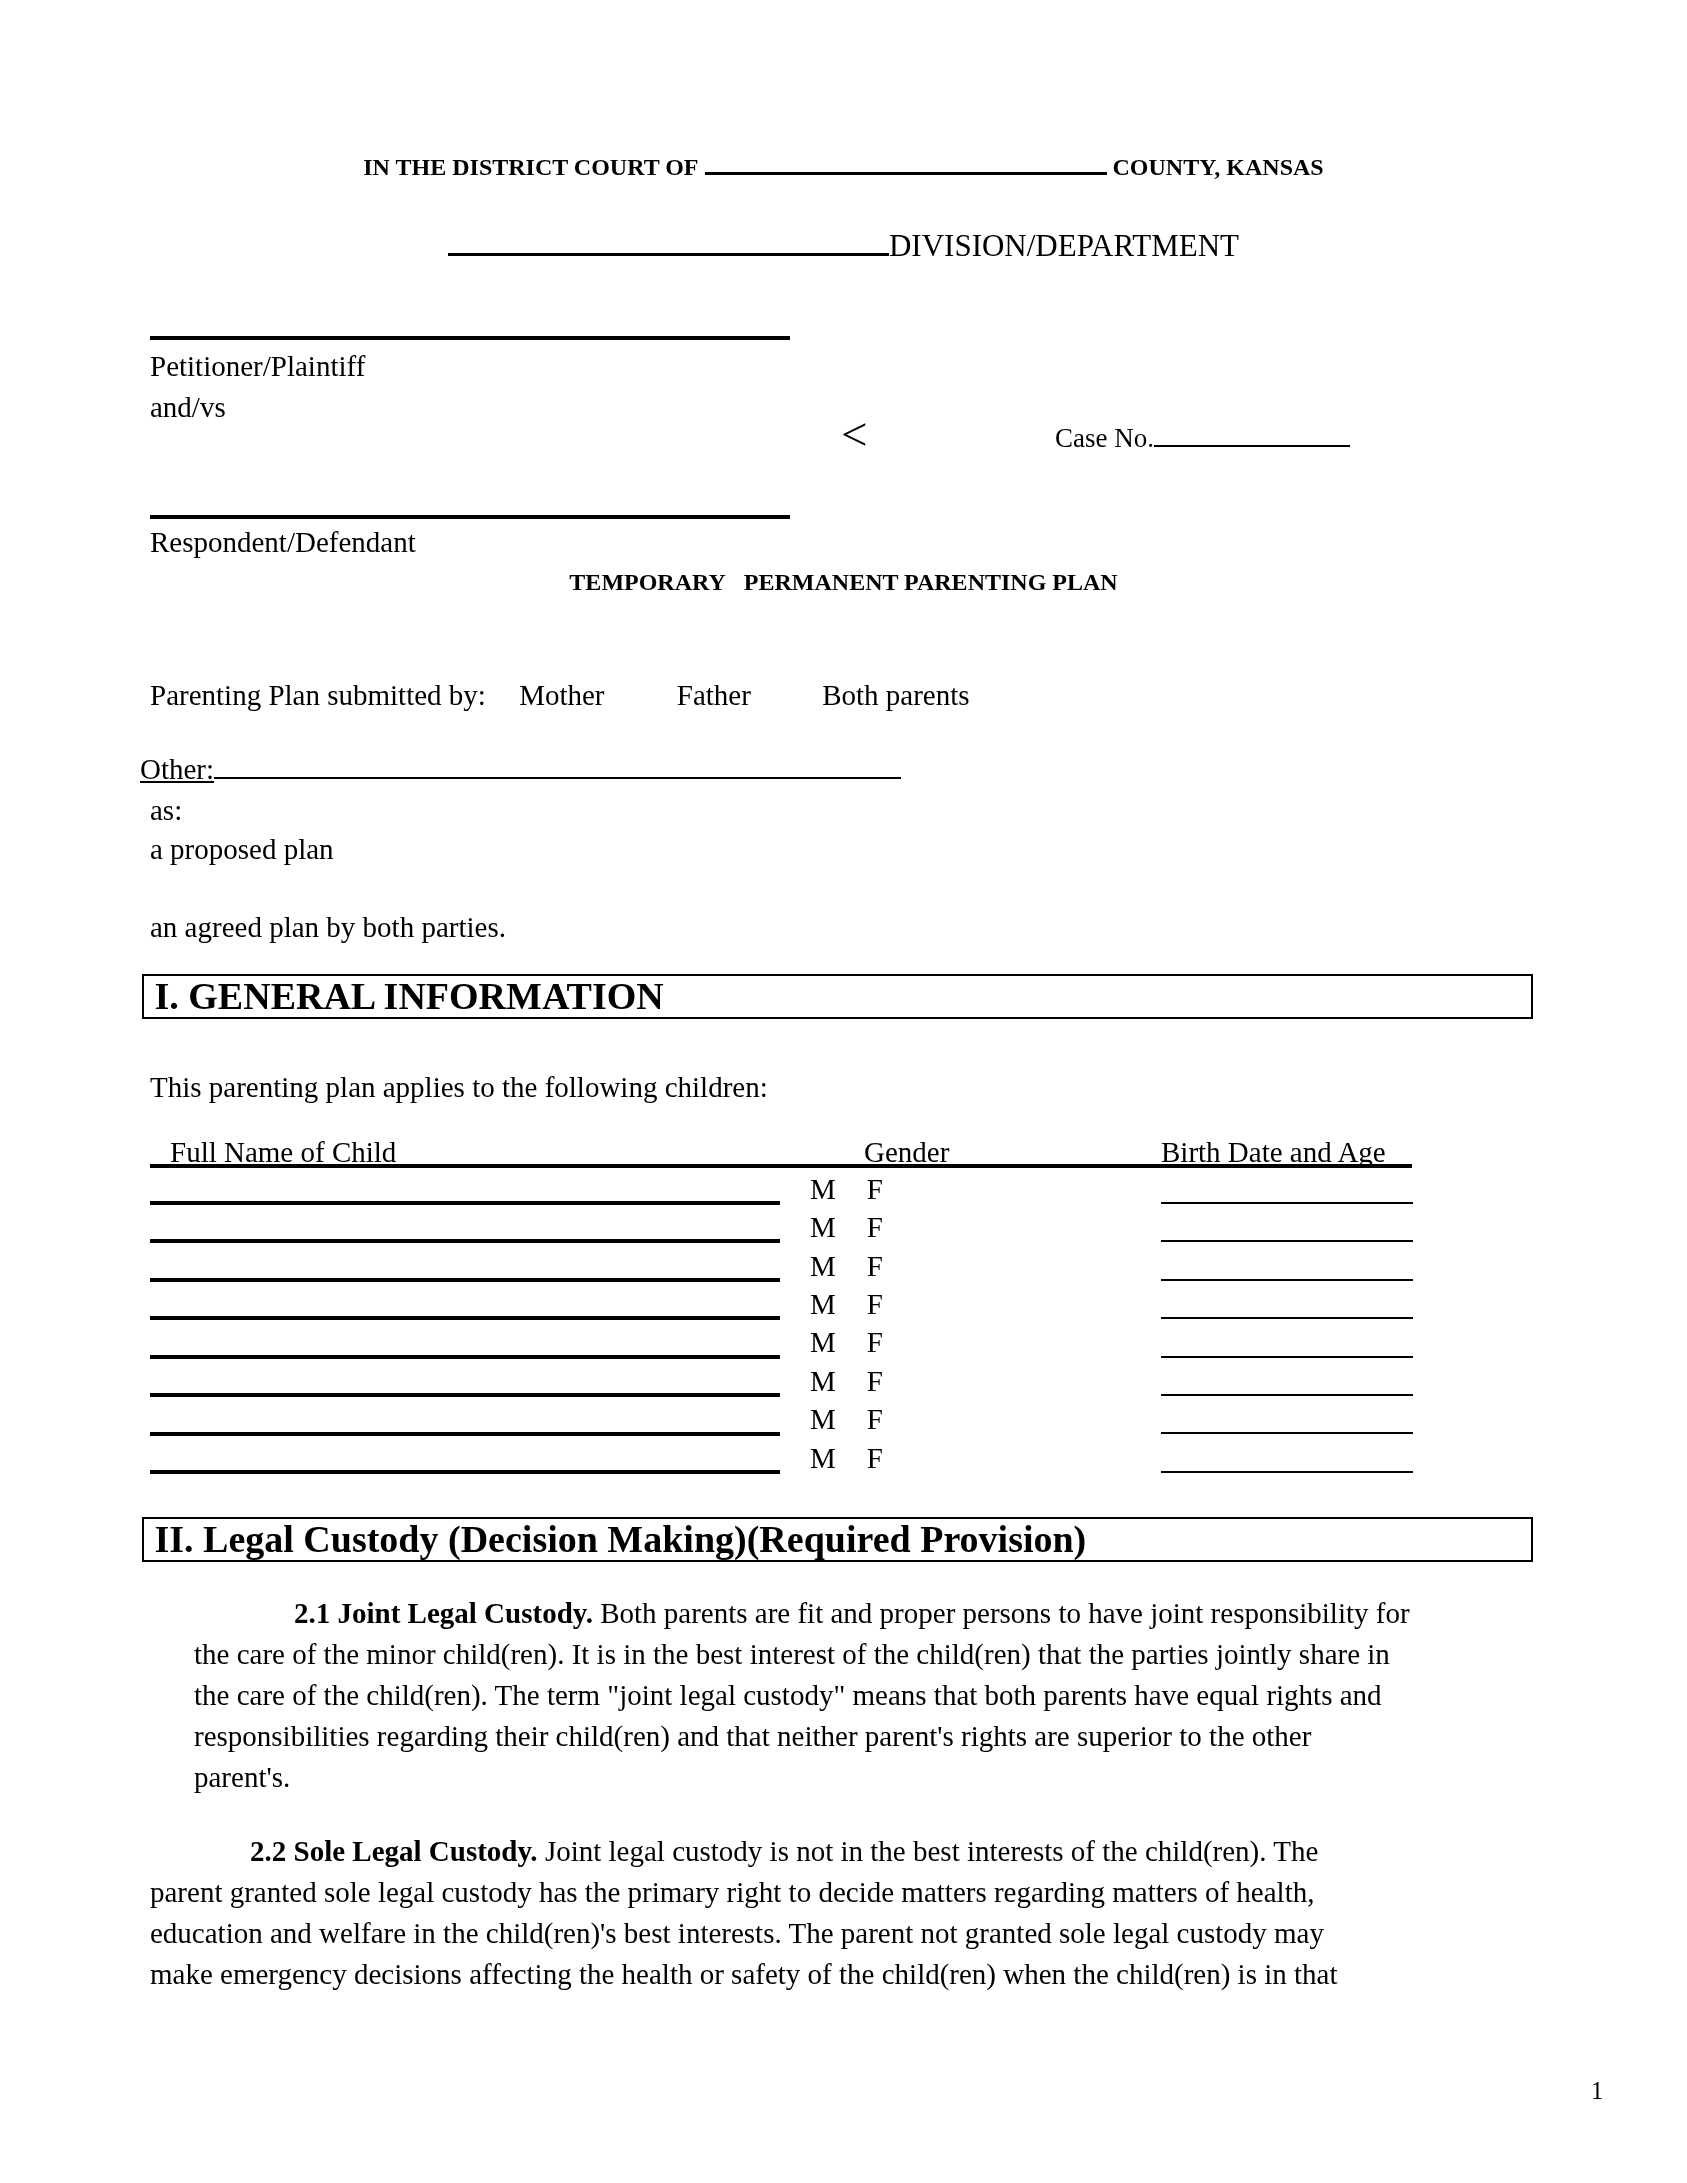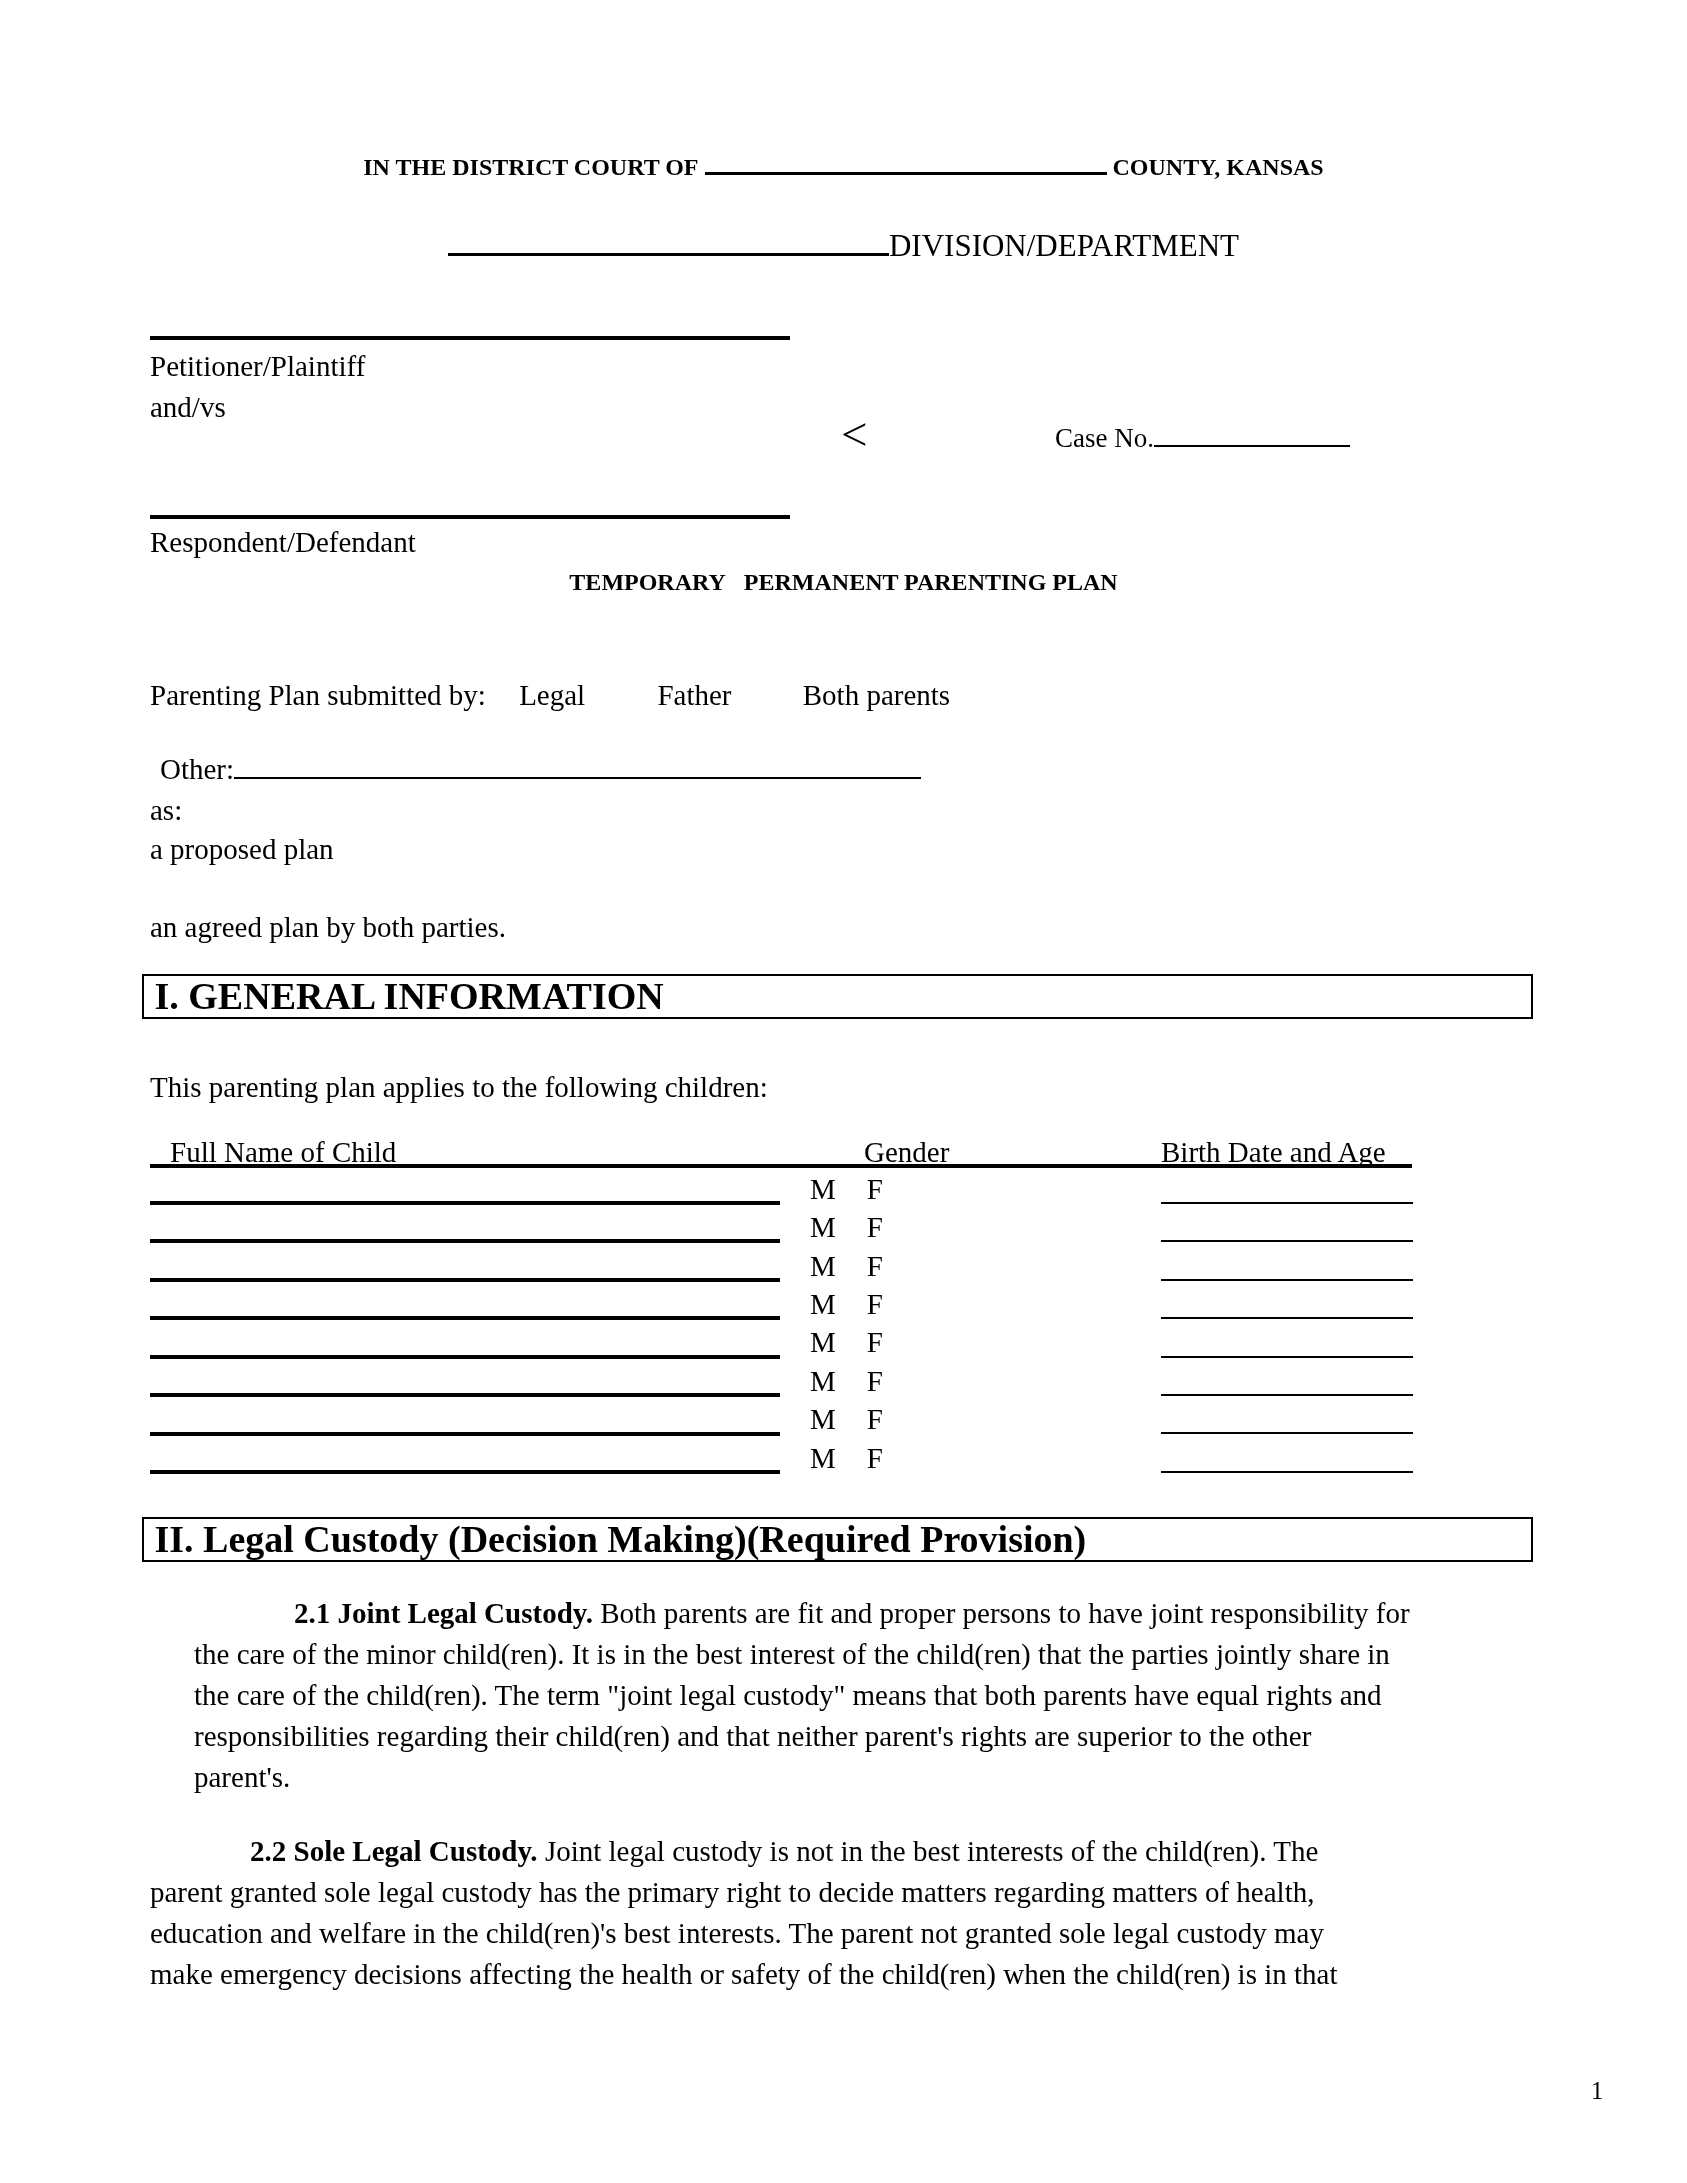--- a/index.html
+++ b/index.html
@@ -76,26 +76,26 @@
 
   <div class="hline" style="left:150px;top:515px;width:640px;height:3.5px;"></div>
   <div class="abs" style="left:150px;top:522px;">Respondent/Defendant</div>
 
   <div class="abs center t37" style="top:562px;">
     <b>TEMPORARY</b><b class="gap34">PERMANENT PARENTING PLAN</b>
   </div>
 
   <div class="abs" style="left:150px;top:675px;white-space:nowrap;">
     <span>Parenting Plan submitted by:</span>
-    <span class="ml30">Legal</span>
+    <span class="ml30">Mother</span>
     <span class="ml74">Father</span>
     <span class="ml73">Both parents</span>
   </div>
 
-  <div class="abs" style="left:160px;top:749px;">
+  <div class="abs" style="left:140px;top:749px;text-decoration:underline;">
     <span>Other:</span><span class="blank thin w787"></span>
   </div>
   <div class="abs" style="left:150px;top:790px;">as:</div>
   <div class="abs" style="left:150px;top:829px;">a proposed plan</div>
   <div class="abs" style="left:150px;top:907px;">an agreed plan by both parties.</div>
 
   <div class="abs secbox" style="top:974px;">
     <span>I. GENERAL INFORMATION</span>
   </div>
 

